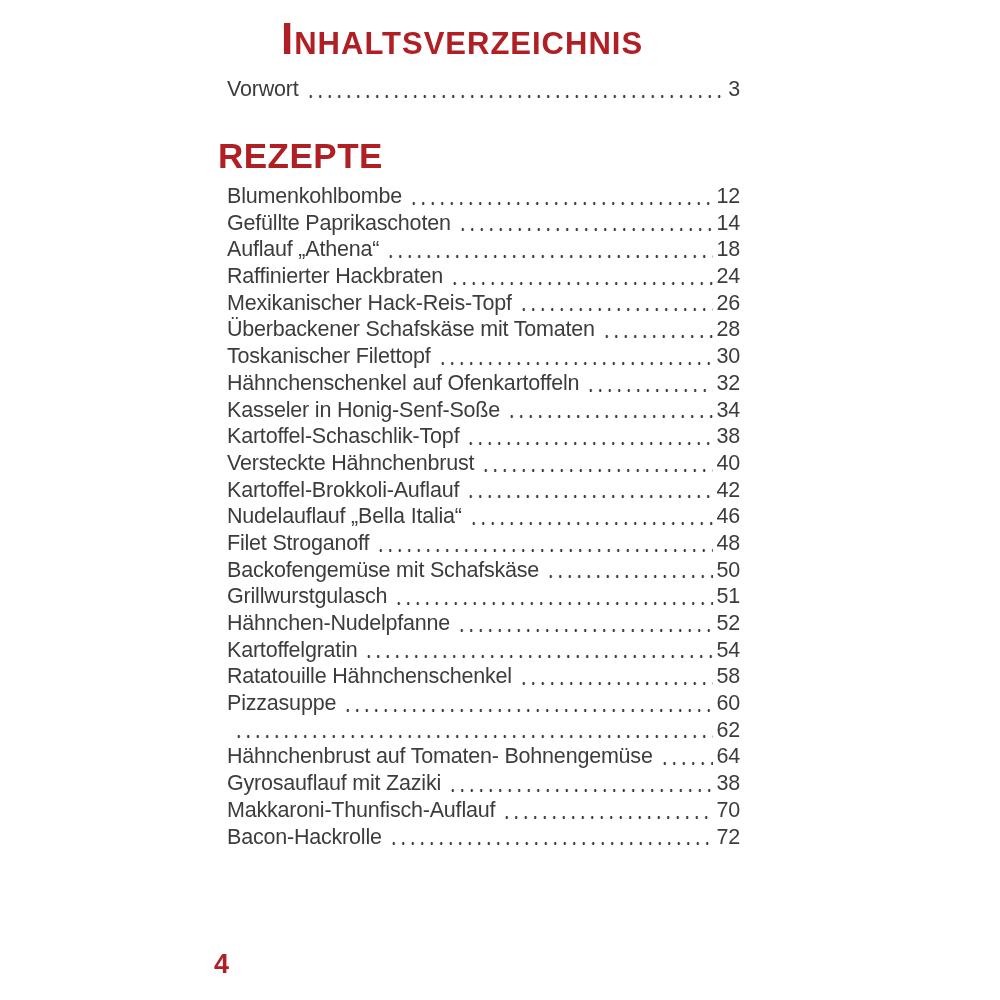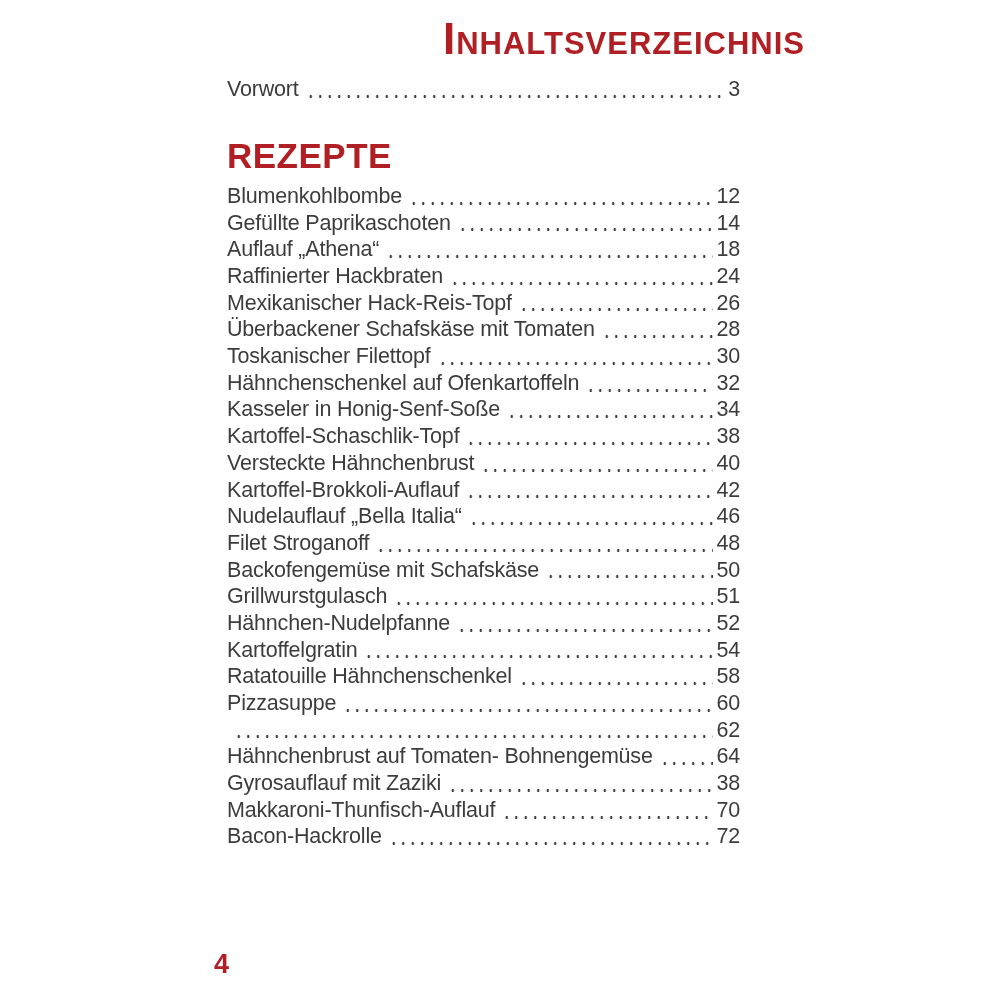--- a/index.html
+++ b/index.html
@@ -6,22 +6,22 @@
   .page{
     position:relative;
     width:1000px;height:1000px;
     background:#ffffff;
     font-family:"Liberation Sans", sans-serif;
     color:#3c3c3c;
     overflow:hidden;
   }
   .title-wrap{
     position:absolute;
-    left:230px;top:14px;width:513px;
-    text-align:right;
+    left:219px;top:14px;width:513px;
+    text-align:left;
   }
   h1.book-title{
     margin:0;
     position:relative;left:62px;
     display:inline-block;
     font-size:44px;
     font-weight:600;
     letter-spacing:1px;
     font-variant:small-caps;
     text-transform:lowercase;
@@ -30,21 +30,21 @@
   }
   h1.book-title::first-letter{text-transform:uppercase;}
   .toc{
     position:absolute;
     left:227px;width:513px;
   }
   .toc.front{top:76px;}
   .toc.recipes{top:183px;}
   .toc-row{
     display:flex;
-    align-items:flex-end;
+    align-items:center;
     height:26.7px;
     line-height:26.7px;
     font-size:21.5px;
     letter-spacing:-0.2px;
     white-space:nowrap;
   }
   .toc-title{flex:0 0 auto;}
   .toc-leader{
     flex:1 1 auto;
     min-width:18px;
@@ -52,21 +52,21 @@
     height:5px;
     margin:0 3px 4px 5px;
     background-image:radial-gradient(circle, #3f3f3f 1.15px, transparent 1.5px);
     background-size:9.5px 5px;
     background-repeat:repeat-x;
     background-position:2px center;
   }
   .toc-page{flex:0 0 auto;}
   h2.section-heading{
     position:absolute;
-    left:227px;top:136px;
+    left:218px;top:136px;
     margin:0;
     font-size:35px;
     font-weight:600;
     letter-spacing:0.5px;
     color:#b01f24;
   }
   .folio{
     position:absolute;
     left:214px;top:949px;
     font-size:27px;

